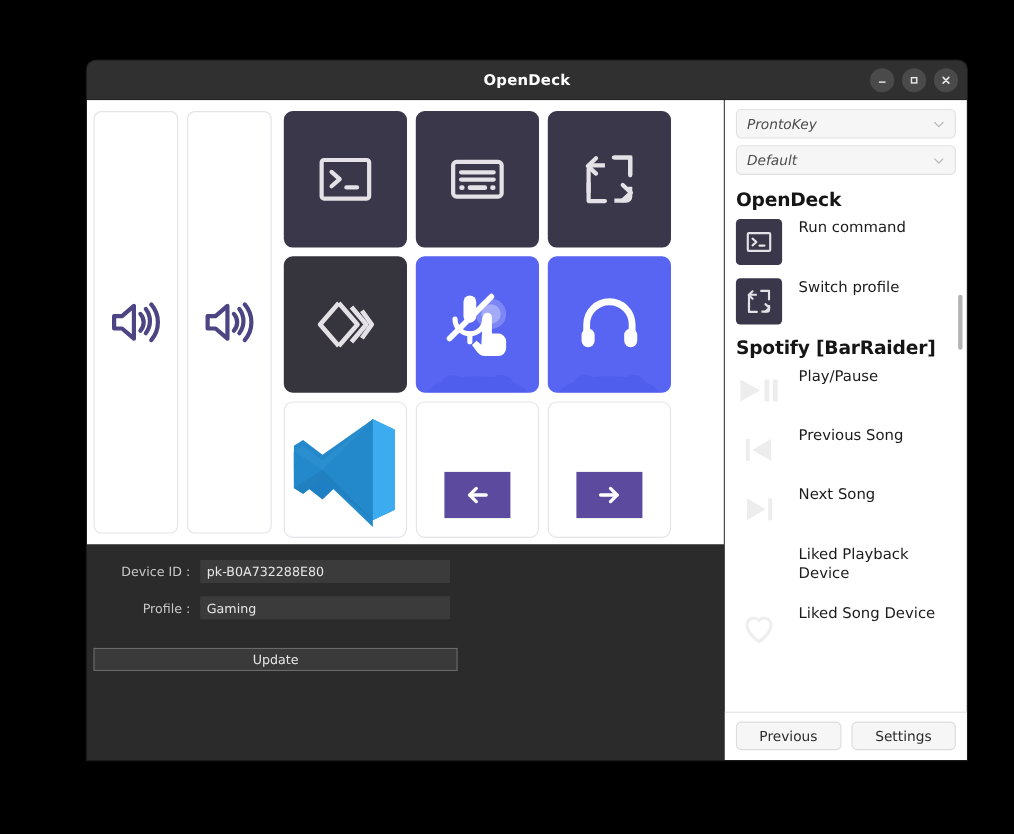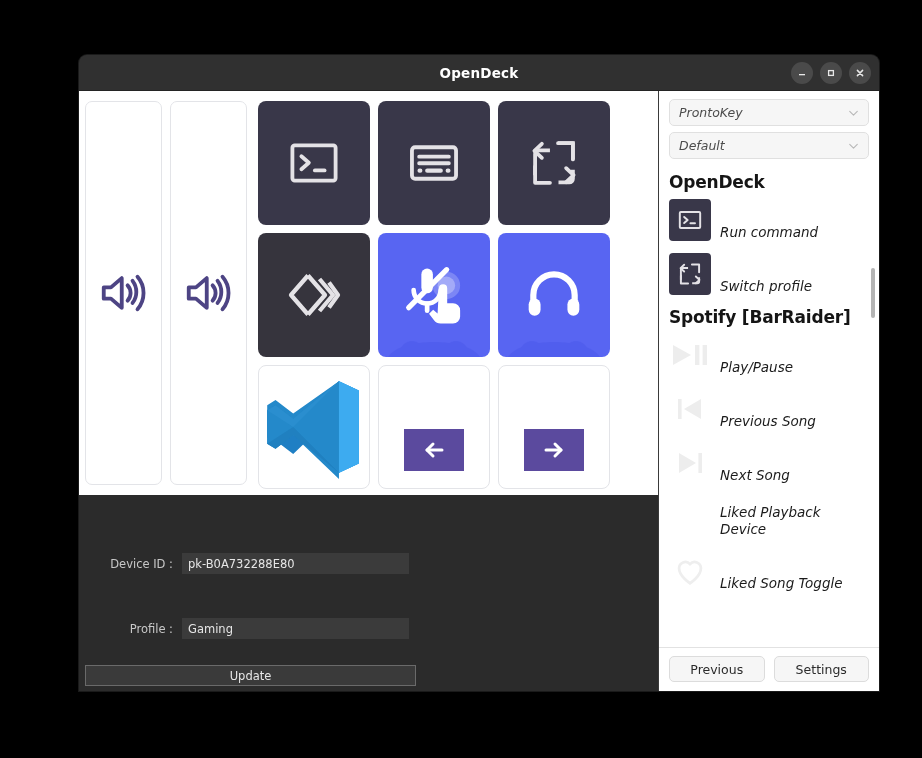--- a/index.html
+++ b/index.html
@@ -101,21 +101,20 @@
   
   #form-area {
     flex: 1;
     background: #2b2b2b;
     padding: 14px 0 0 0;
     color: #d8d8d8;
   }
   .form-row {
     display: flex; align-items: center;
     margin-bottom: 12px;
-    margin-top: 44px;
   }
   .form-label {
     width: 103px;
     text-align: right;
     padding-right: 9px;
     font-size: 11.5px;
     color: #c8c8c8;
   }
   .form-input {
     width: 227px; height: 21px;
@@ -175,25 +174,24 @@
   }
   .group-title {
     font-size: 17px;
     font-weight: bold;
     color: #151515;
     margin: 4px 0 7px 0;
     letter-spacing: -.2px;
   }
   .action-item {
     display: flex;
-    align-items: flex-end;
-    gap: 9px;
+    align-items: flex-start;
+    gap: 15px;
     margin-bottom: 12px;
     cursor: pointer;
-    font-style: italic;
   }
   .action-icon {
     width: 42px; height: 42px;
     border-radius: 4px;
     flex: none;
     display: flex; align-items: center; justify-content: center;
     background: #393749;
   }
   .action-icon.plain { background: transparent; }
   .action-label {
@@ -499,21 +497,21 @@
           <div class="action-icon plain"></div>
           <div class="action-label" style="max-width:126px">Liked Playback Device</div>
         </div>
 
         <div class="action-item">
           <div class="action-icon plain">
             <svg width="34" height="30" viewBox="0 0 24 22">
               <path d="M12 20s-8-5.1-8-11a4.6 4.6 0 0 1 8-3.1A4.6 4.6 0 0 1 20 9c0 5.9-8 11-8 11z" fill="none" stroke="#eeeeee" stroke-width="2"></path>
             </svg>
           </div>
-          <div class="action-label">Liked Song Toggle</div>
+          <div class="action-label">Liked Song Device</div>
         </div>
 
         <div id="list-scrollbar"></div>
       </div>
 
       <div id="actions-footer">
         <button class="footer-btn">Previous</button>
         <button class="footer-btn">Settings</button>
       </div>
     </div>

